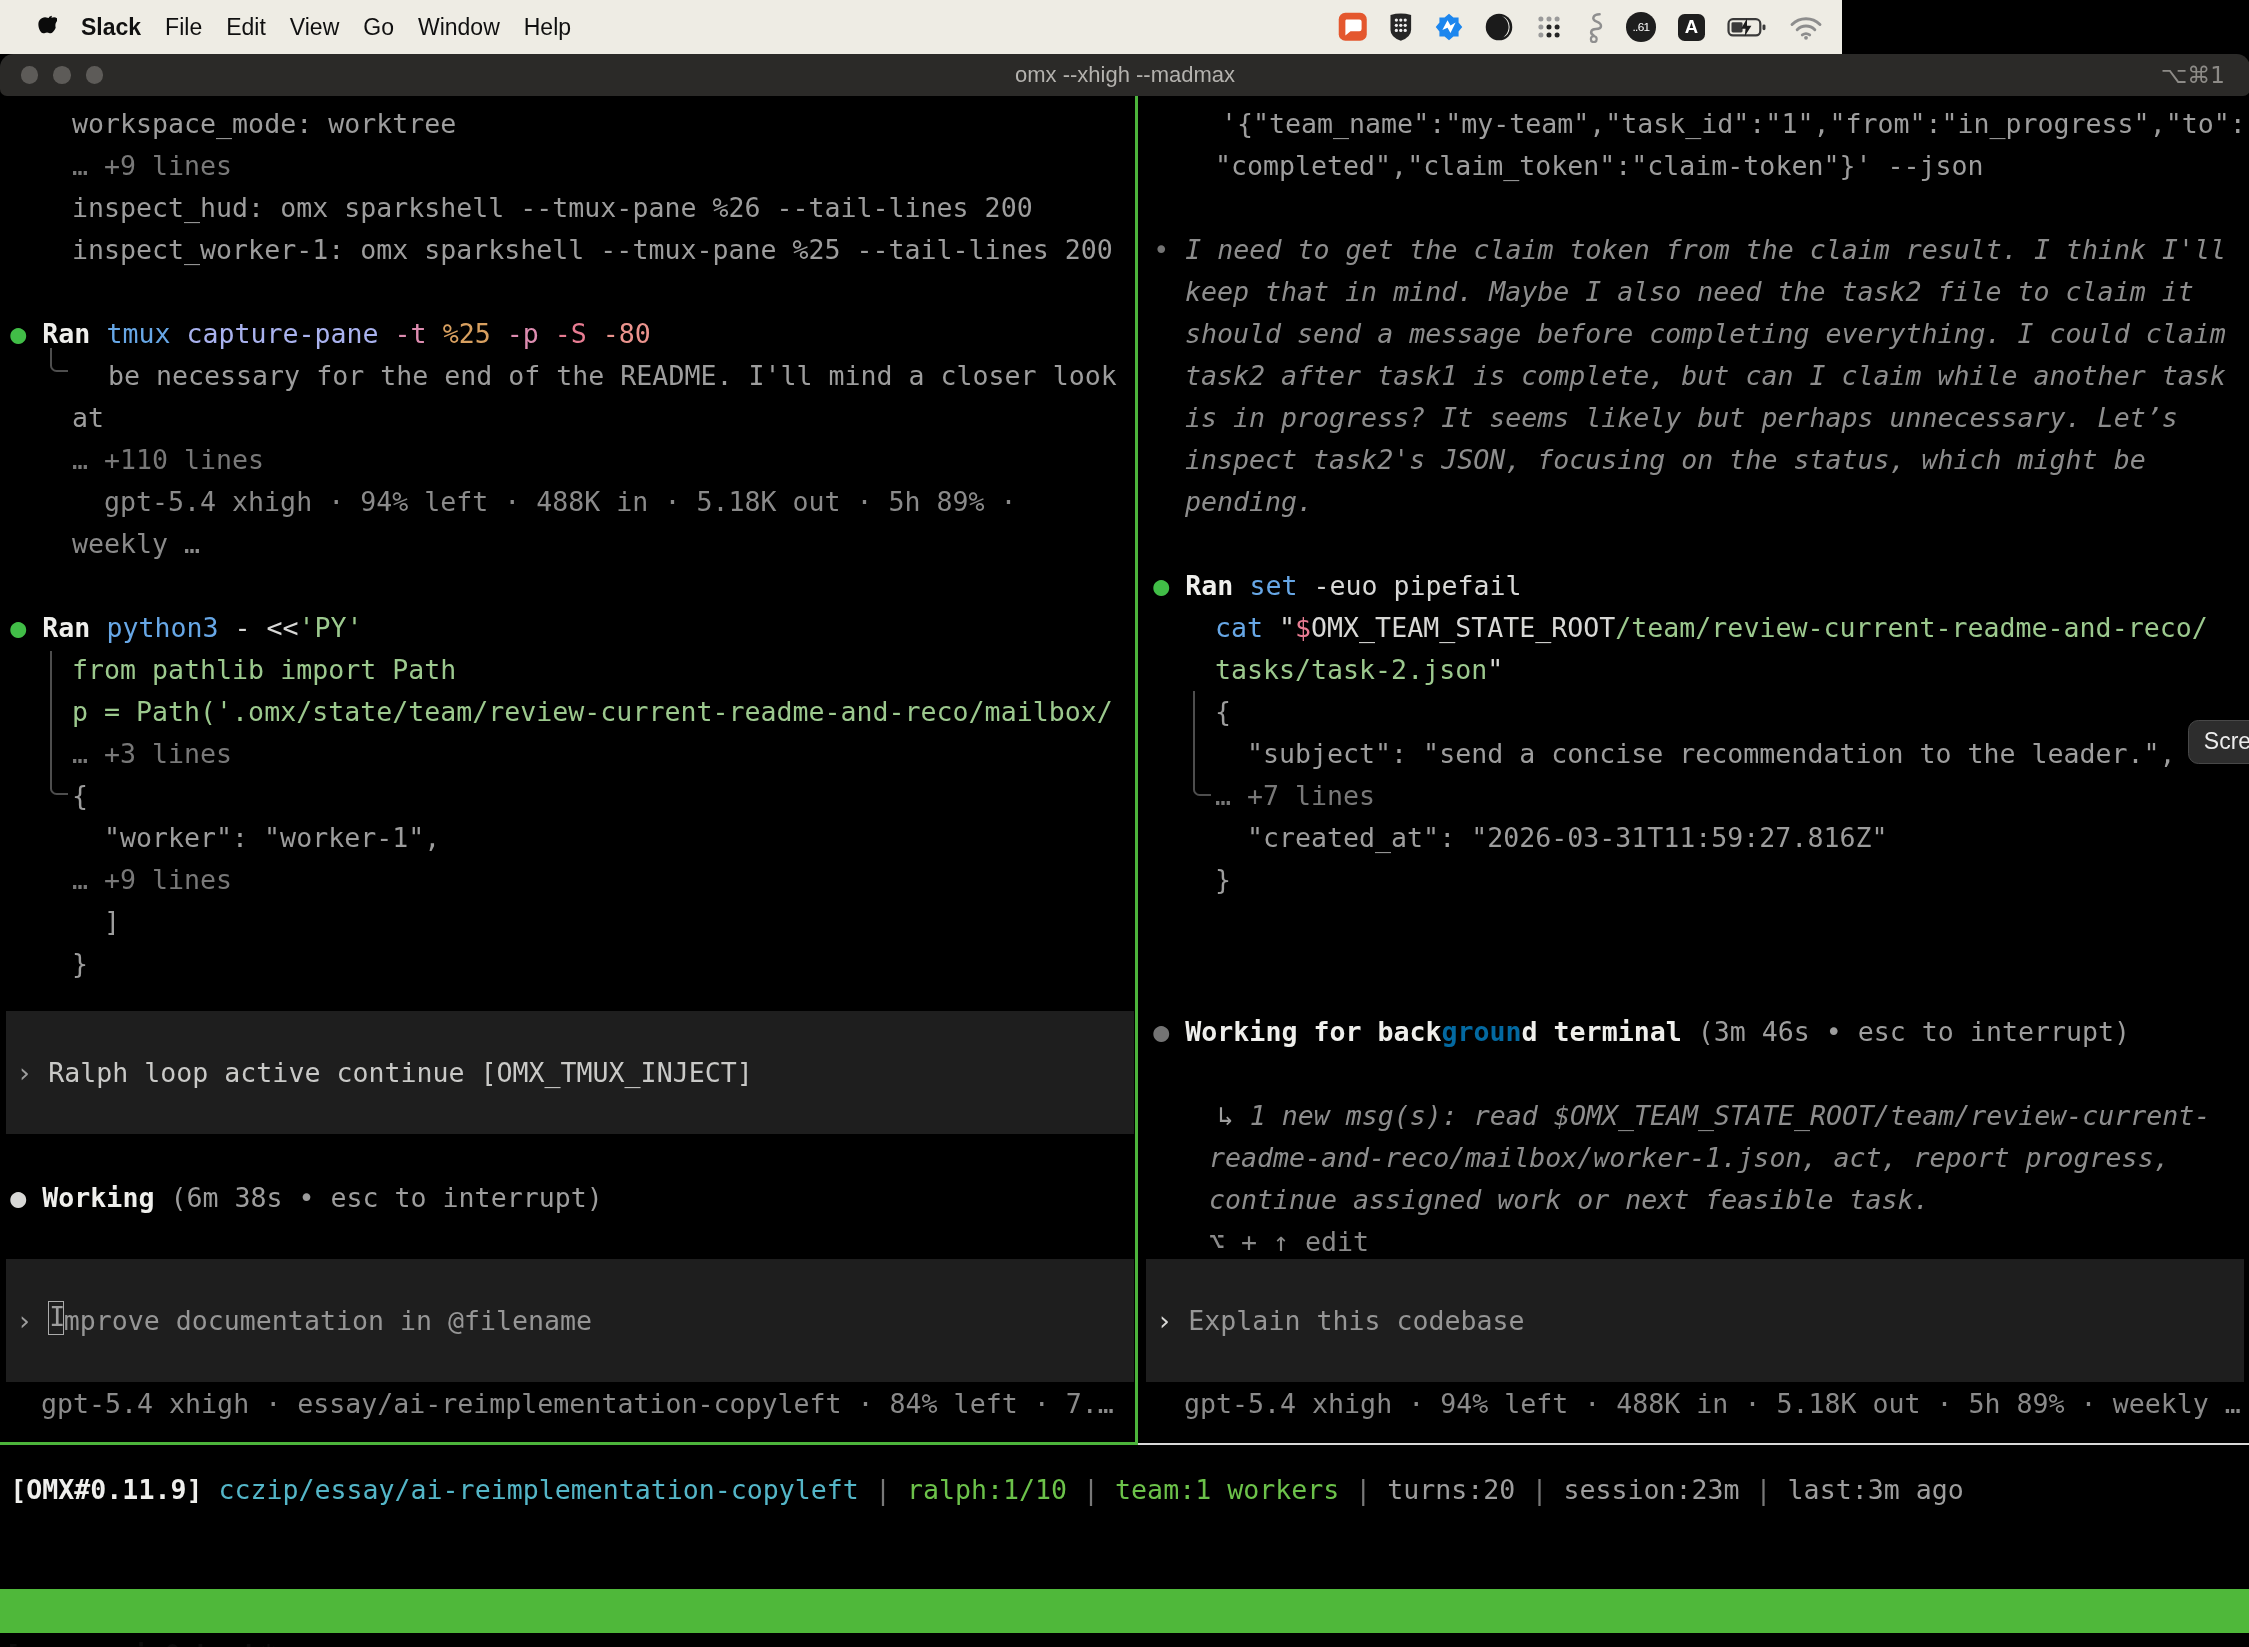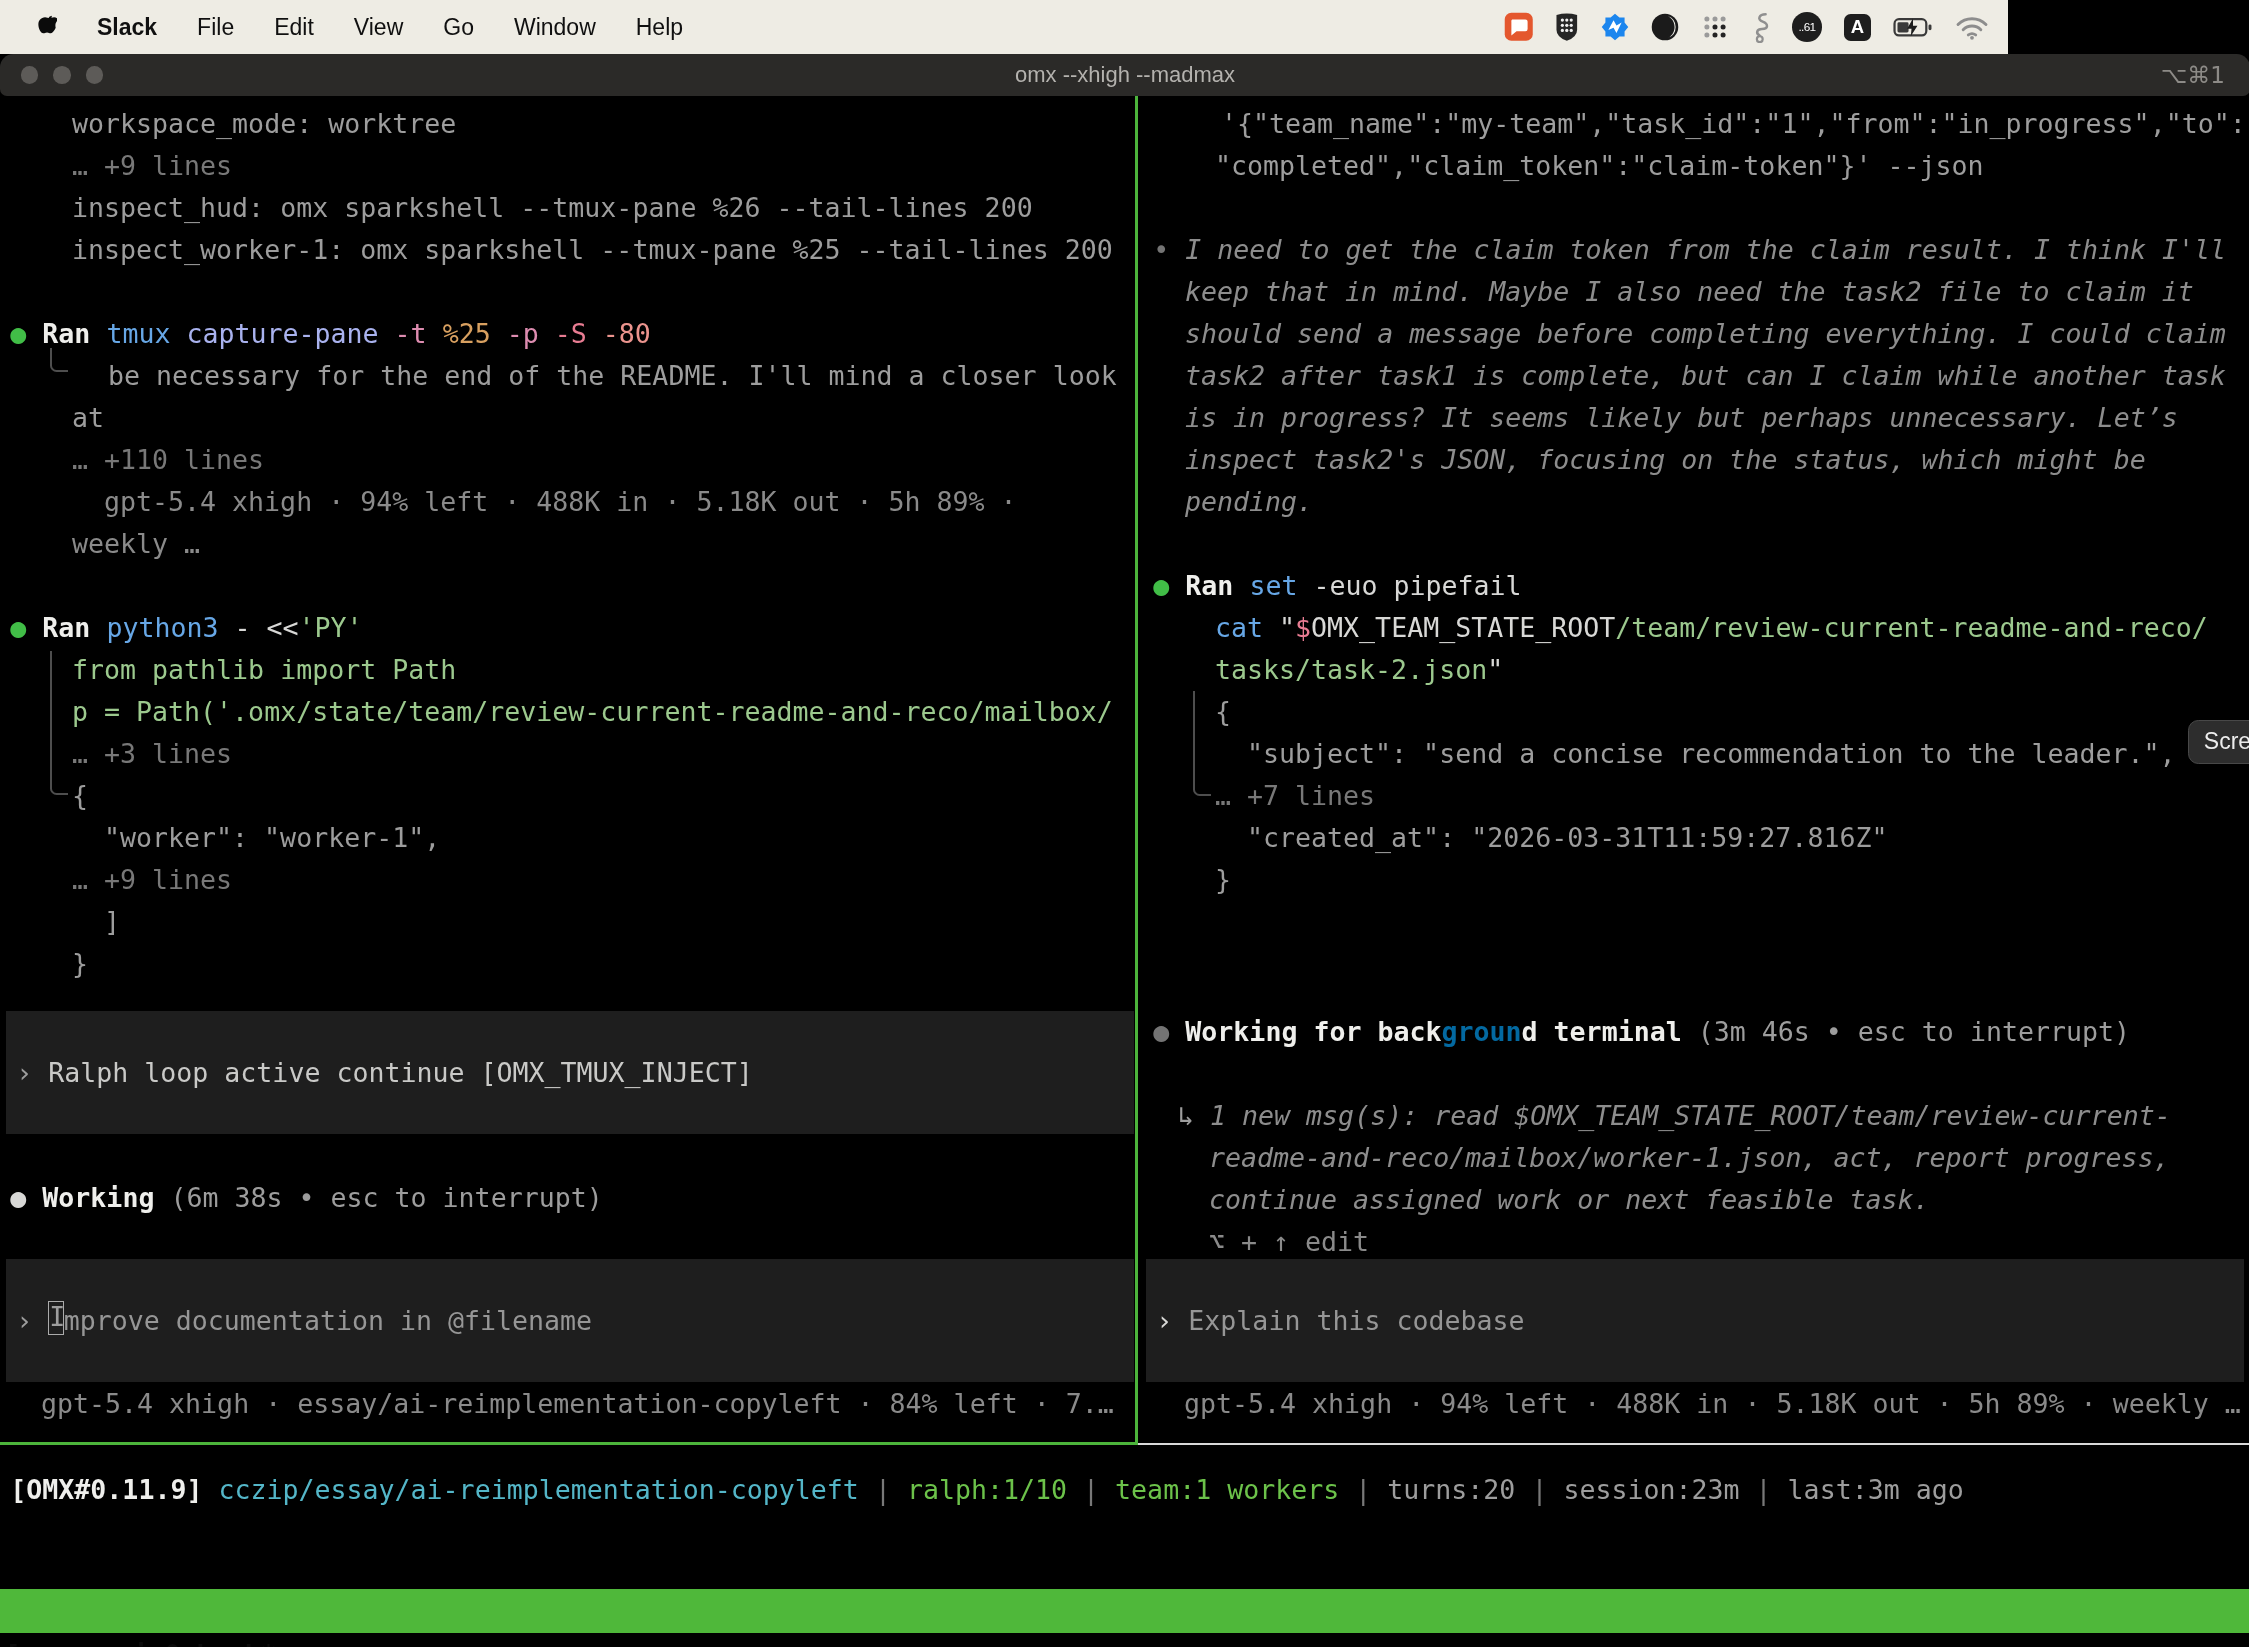--- a/index.html
+++ b/index.html
@@ -2,23 +2,23 @@
 <html style="--pane-border-green: #4cb43b; --tmux-bar-green: #4fb83a; --inactive-border: #d9d9d9; --terminal-bg: #000000; --band-bg: #1e1e1e; --menu-bar-bg: #eeece4; --titlebar-bg: #2b2a28;font-size:11.8px"><head>
 <meta charset="utf-8">
 <style>
   html,body{margin:0;padding:0;}
   body{
     width:2250px;height:1648px;position:relative;overflow:hidden;
     background:#000;font-family:"DejaVu Sans Mono",monospace;
   }
   
   .menubar{
-    position:absolute;top:0;left:0;width:2008px;height:54px;
+    position:absolute;top:0;left:0;width:1842px;height:54px;
     background:var(--menu-bar-bg,#eeece4);display:flex;align-items:center;
-    gap:40px;padding:0 19px 0 38px;box-sizing:border-box;
+    gap:24px;padding:0 19px 0 38px;box-sizing:border-box;
     font-family:"Liberation Sans",sans-serif;font-size:23px;color:#101010;
   }
   .mitem{white-space:nowrap;}
   .mitem.bold{font-weight:bold;}
   .menu-right{margin-left:auto;display:flex;align-items:center;gap:22px;}
   .sicon{display:flex;align-items:center;justify-content:center;}
   .badge-a{width:27px;height:27px;border-radius:6.6px;background:#1e1e1e;color:#fff;
     font-weight:bold;font-size:18.5px;display:flex;align-items:center;justify-content:center;}
   .badge-count{width:30px;height:29.5px;border-radius:50%;background:#1e1e1e;color:#fff;
     font-size:11.8px;letter-spacing:-0.7px;display:flex;align-items:center;justify-content:center;}
@@ -244,21 +244,21 @@
           <div class="trow" style="padding-left: 104px;"><span class="g">"subject": "send a concise recommendation to the leader.",</span></div>
           <div class="trow" style="padding-left: 72px;"><span class="d">… +7 lines</span></div>
           <div class="trow" style="padding-left: 104px;"><span class="g">"created_at": "2026-03-31T11:59:27.816Z"</span></div>
           <div class="trow" style="padding-left: 72px;"><span class="g">}</span></div>
         </div>
       <div class="conn conn-r1"></div>
 
       <div class="rows rows-waiting">
           <div class="trow" style="padding-left: 10.3px;"><span class="k">● </span><span class="W">Working for back</span><span class="Wd">groun</span><span class="W">d terminal</span><span class="g"> (3m 46s • esc to interrupt)</span></div>
           <div class="trow"></div>
-          <div class="trow" style="padding-left: 35px;"><span class="g">↳ </span><span class="i">1 new msg(s): read $OMX_TEAM_STATE_ROOT/team/review-current-</span></div>
+          <div class="trow" style="padding-left: 35px; text-align: center;"><span class="g">↳ </span><span class="i">1 new msg(s): read $OMX_TEAM_STATE_ROOT/team/review-current-</span></div>
           <div class="trow" style="padding-left: 66px;"><span class="i">readme-and-reco/mailbox/worker-1.json, act, report progress,</span></div>
           <div class="trow" style="padding-left: 66px;"><span class="i">continue assigned work or next feasible task.</span></div>
           <div class="trow" style="padding-left: 66px;"><span class="m">⌥ + ↑ edit</span></div>
         </div>
 
       <div class="band band-input-r">
         <span class="w">› </span><span class="ph">Explain this codebase</span>
       </div>
 
       <div class="rows rows-status">

